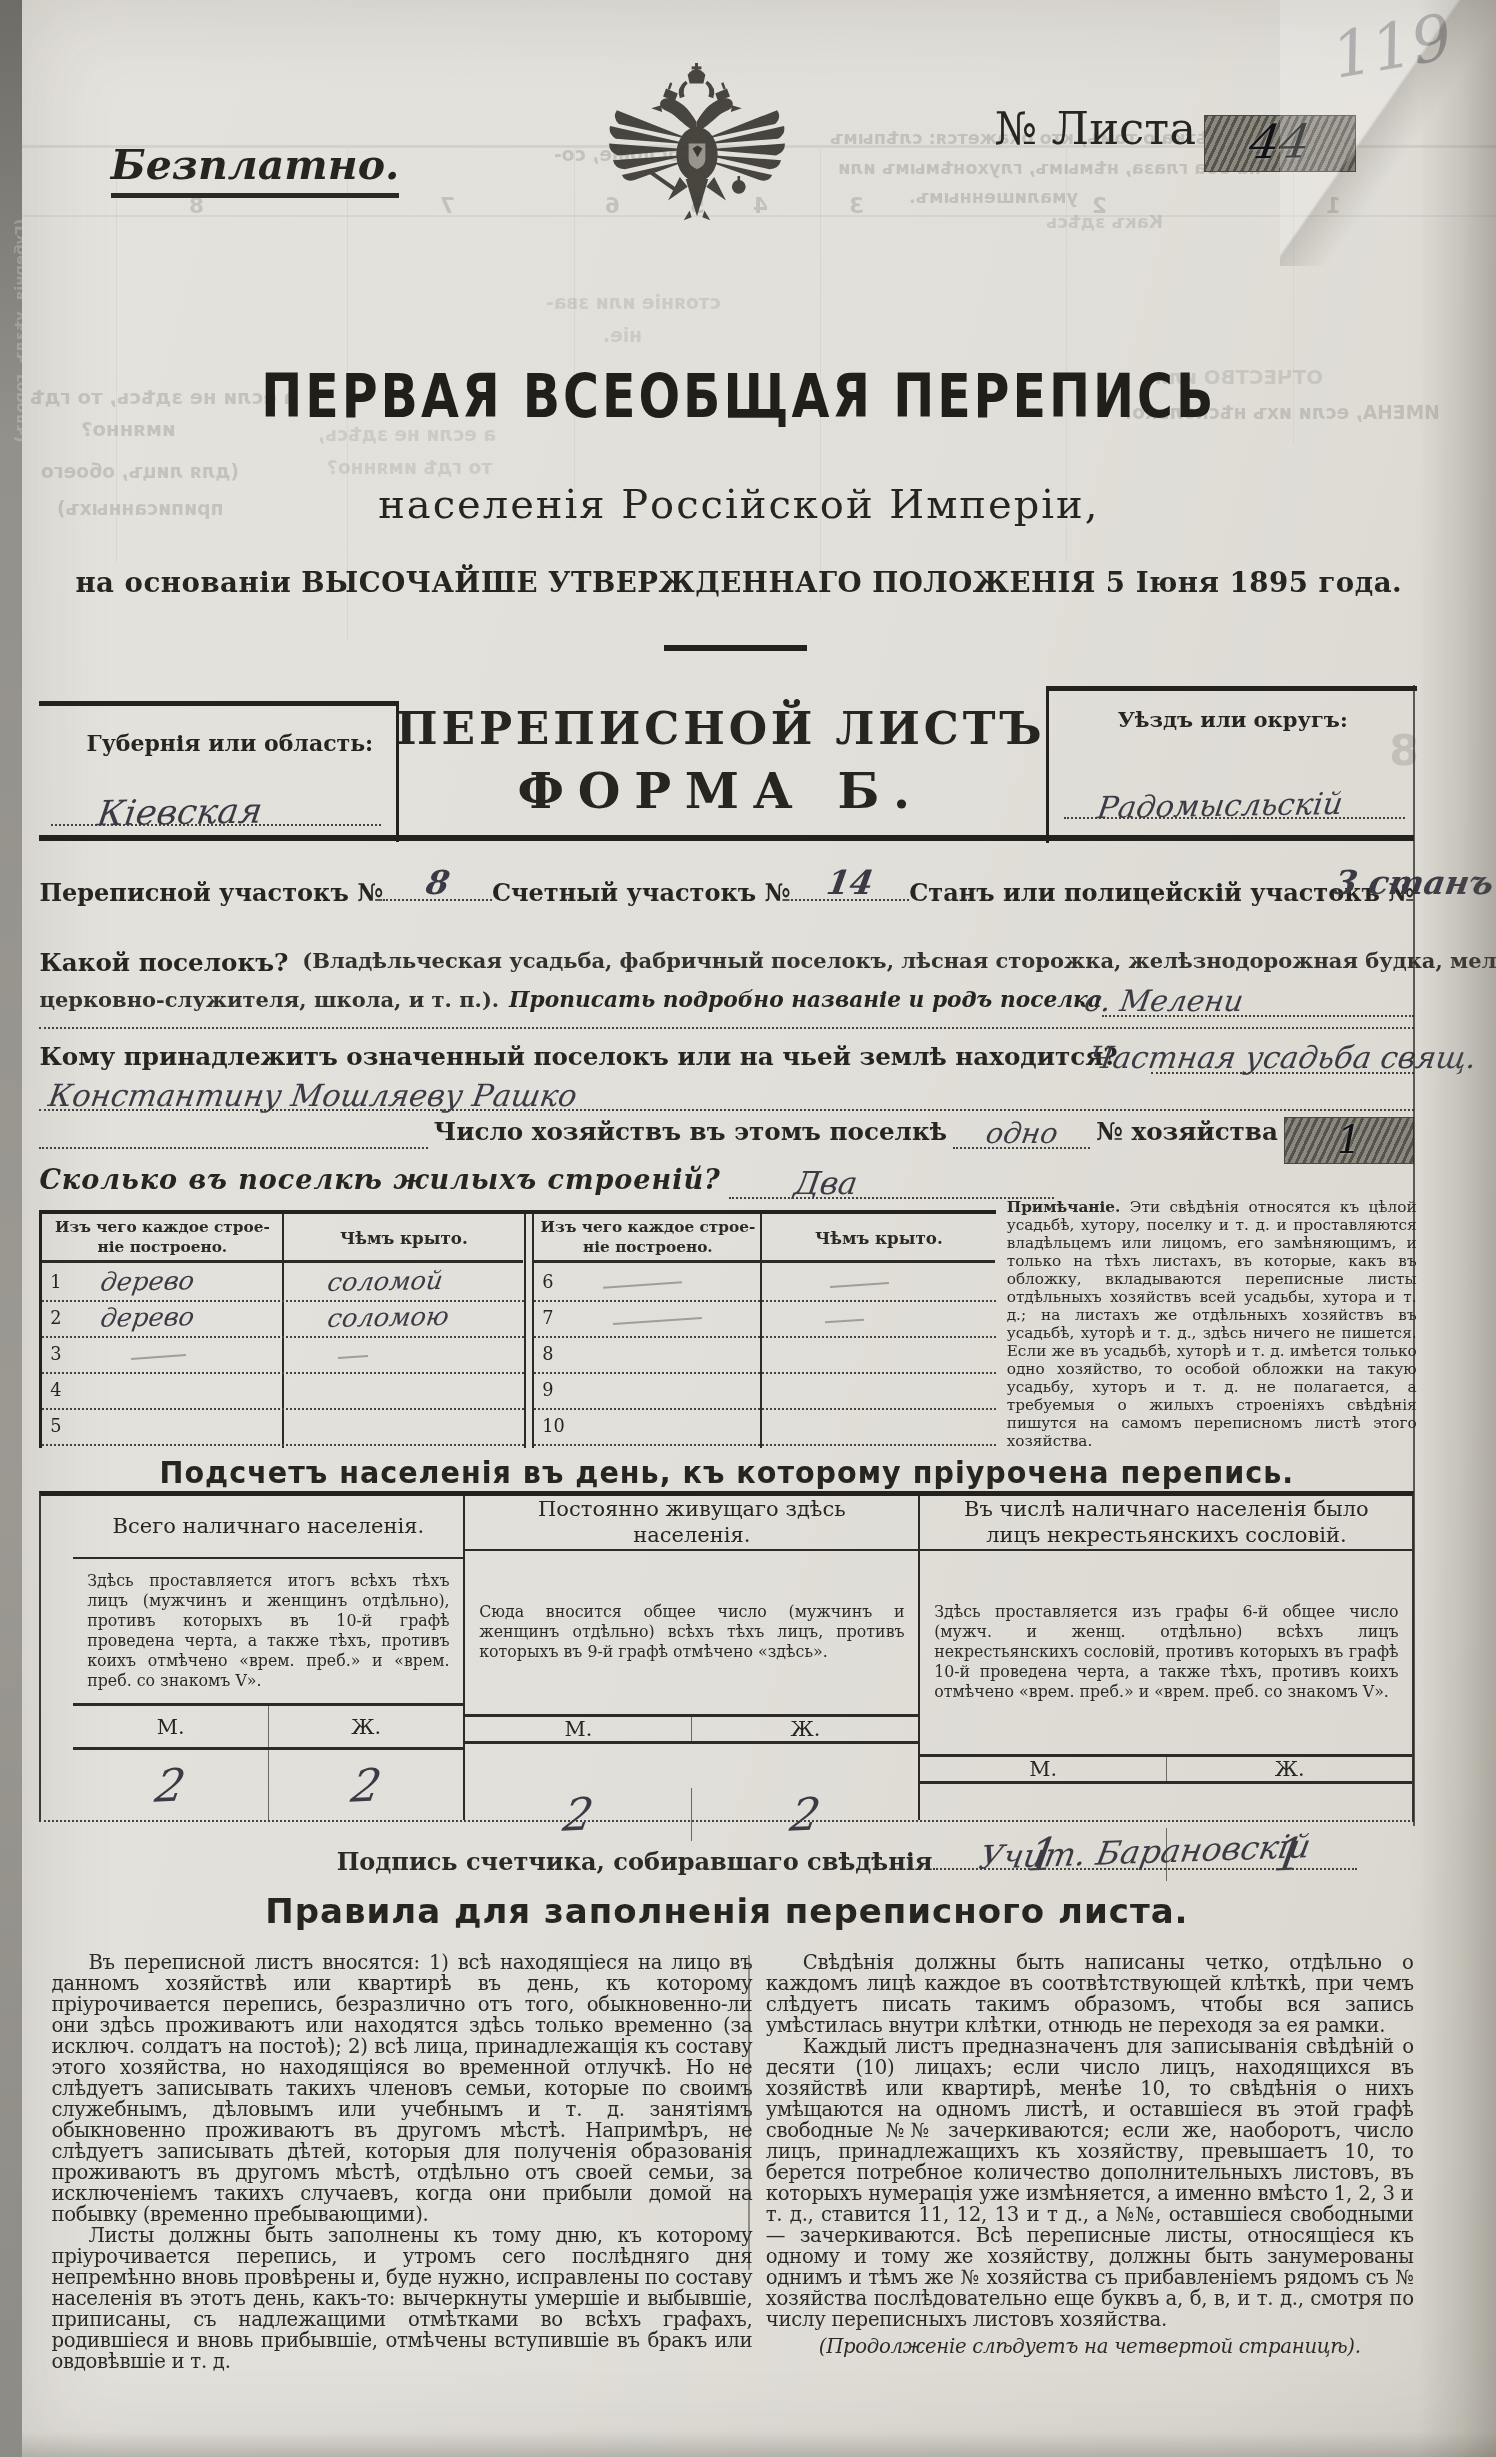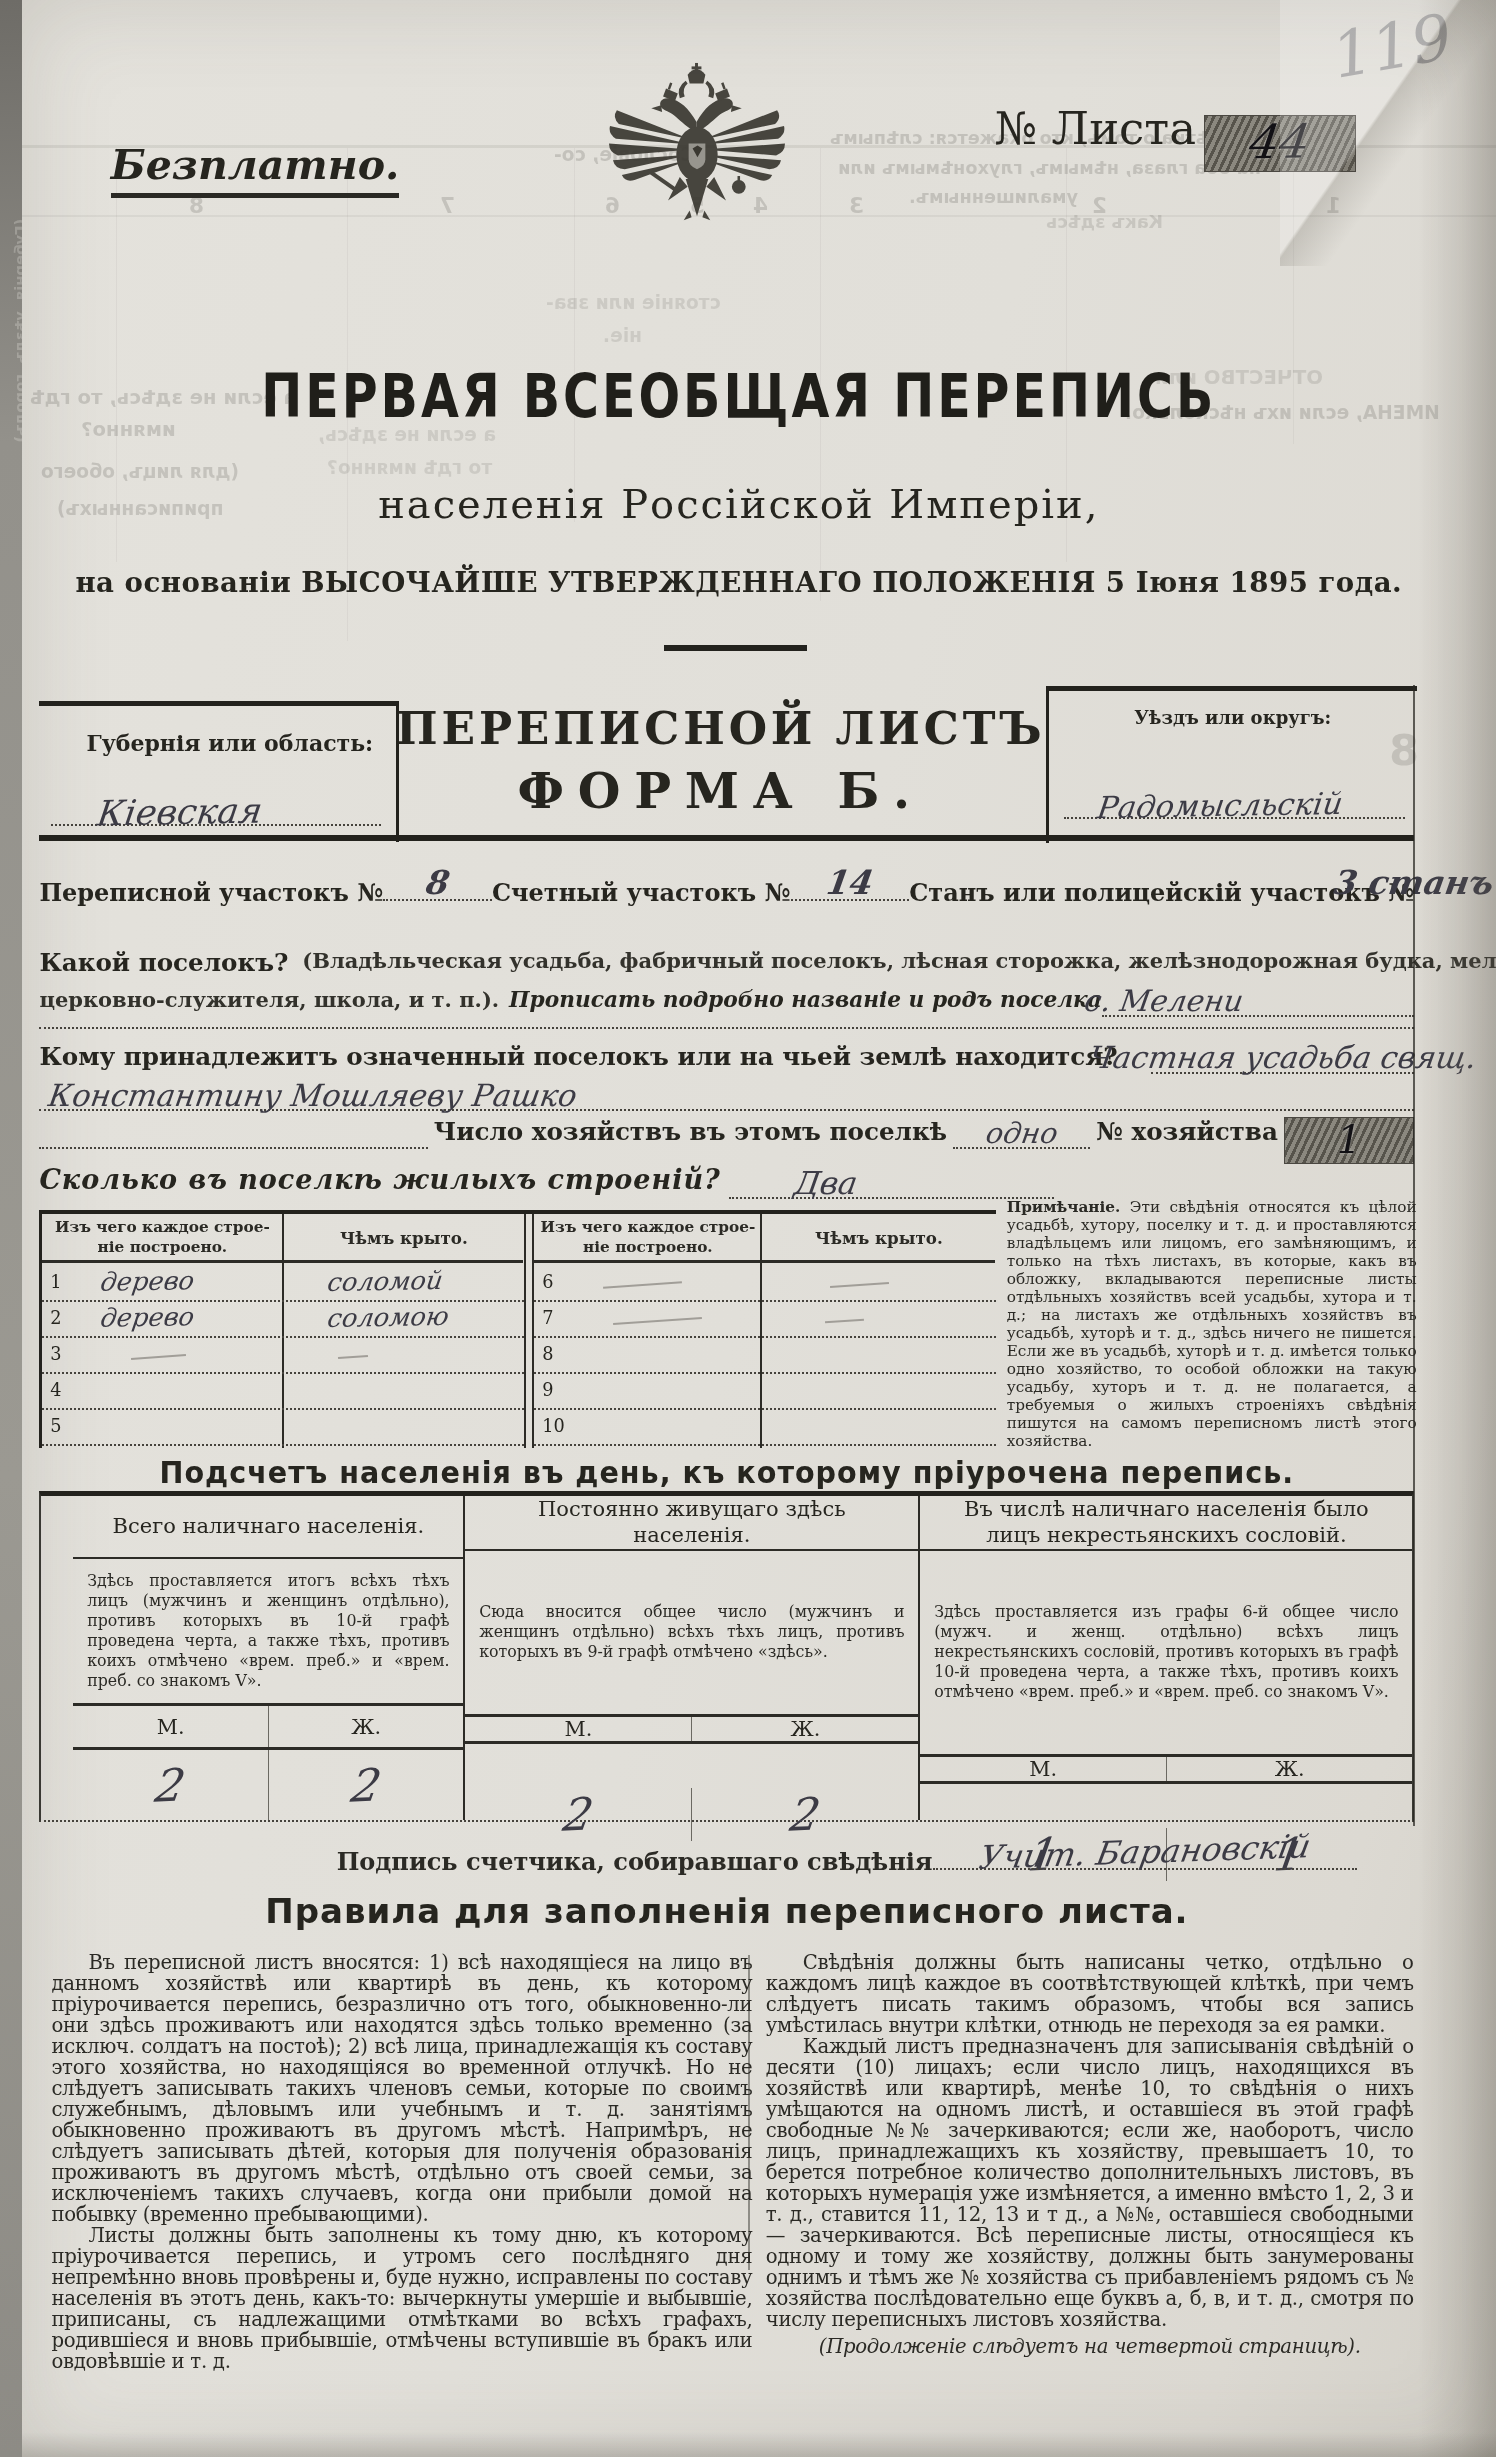--- a/index.html
+++ b/index.html
@@ -49,21 +49,21 @@
   #tdiv{left:642px;top:645px;width:143px;height:5.9px;}
   
   #gub-box{left:17.7px;top:701px;width:357px;height:136px;border-top:5.9px solid #23221d;border-right:3.9px solid #23221d;}
   #gub-box .lbl{position:absolute;left:12px;top:23.6px;width:100%;text-align:center;font-size:22px;font-weight:bold;}
   #gub-box .dotline{position:absolute;left:11.8px;right:15.8px;bottom:15.8px;}
   #gub-box .hand{position:absolute;left:59px;bottom:9.9px;font-size:35px;}
   #form-head{left:374px;top:703px;width:650px;text-align:center;}
   #form-head .l1{font-size:44px;font-weight:bold;letter-spacing:3.9px;}
   #form-head .l2{font-size:49px;font-weight:bold;letter-spacing:13.8px;margin-top:7.9px;}
   #uyezd-box{left:1024px;top:686px;width:368px;height:152px;border-top:5.9px solid #23221d;border-left:3.9px solid #23221d;}
-  #uyezd-box .lbl{position:absolute;left:0;top:15.8px;width:100%;text-align:center;font-size:18px;font-weight:bold;}
+  #uyezd-box .lbl{position:absolute;left:0;top:15.8px;width:100%;text-align:center;font-size:21px;font-weight:bold;}
   #uyezd-box .dotline{position:absolute;left:15.8px;right:11.8px;bottom:23.6px;}
   #uyezd-box .hand{position:absolute;left:49px;bottom:19.7px;font-size:30.5px;}
   #head-rule{left:17.7px;top:835px;width:1375px;height:5.9px;}
   
   #precincts{left:17.7px;top:869px;width:1375px;display:flex;align-items:baseline;
     font-size:24px;font-weight:bold;white-space:nowrap;}
   #precincts .fill{height:29.6px;}
   #precincts .f1{width:110px;} #precincts .f2{width:120px;} #precincts .f3{flex:1;}
   #precincts .hand{font-size:33px;}
   

